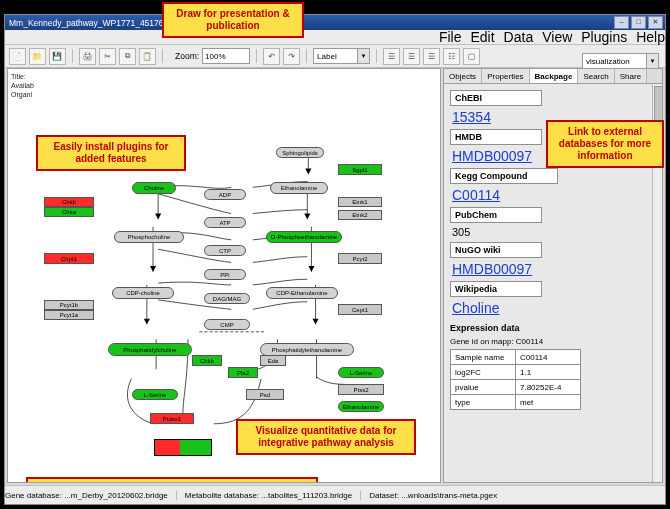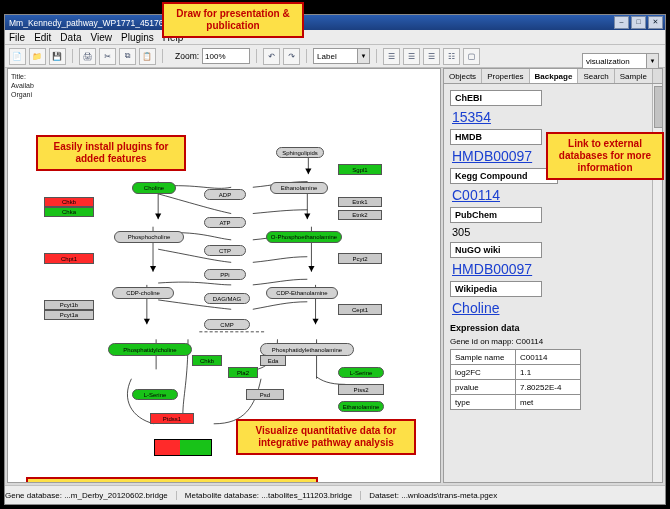--- a/index.html
+++ b/index.html
@@ -24,21 +24,21 @@
     background:linear-gradient(#2a5db0,#1b3f80);
     color:#fff;display:flex;align-items:center;
     font-size:8.5px;padding:0 2px;
   }
   .titlebar .ttl{flex:1;white-space:nowrap;overflow:hidden;text-overflow:ellipsis;padding-left:2px;}
   .winbtns{display:flex;gap:2px;}
   .winbtn{width:13px;height:11px;background:#cfd8e8;border:1px solid #7b8ca8;color:#123;
     font-size:7px;line-height:10px;text-align:center;}
   .menubar{
     height:14px;background:#ececec;border-bottom:1px solid #c0c0c0;
-    display:flex;align-items:center;padding-left:4px;gap:9px;font-size:10px;
+    display:flex;align-items:center;padding-left:4px;gap:9px;font-size:14px;justify-content:flex-end;
   }
   .toolbar{
     height:22px;background:#ececec;border-bottom:1px solid #bdbdbd;
     display:flex;align-items:center;padding-left:4px;gap:3px;
   }
   .tbtn{width:15px;height:15px;border:1px solid #b5b5b5;background:#f5f5f5;
     display:flex;align-items:center;justify-content:center;font-size:8px;color:#44506b;}
   .tsep{width:1px;height:14px;background:#bcbcbc;margin:0 3px;}
   .zoomlbl{font-size:8.5px;margin-left:6px;}
   .zoombox{width:44px;height:14px;border:1px solid #9a9a9a;background:#fff;font-size:8px;
@@ -314,21 +314,21 @@
 integrative pathway analysis</div>
       <div class="annot big" style="left:18px;top:408px;width:292px;">Share on Wikipathways.org</div>
     </div>
 
     <div class="sidebar">
       <div class="sbtabs">
         <span class="sbtab">Objects</span>
         <span class="sbtab">Properties</span>
         <span class="sbtab active">Backpage</span>
         <span class="sbtab">Search</span>
-        <span class="sbtab">Sample</span>
+        <span class="sbtab">Share</span>
       </div>
 
       <div class="sbbody">
         <div class="sect">ChEBI</div>
         <a class="lnk" href="#">15354</a>
 
         <div class="sect">HMDB</div>
         <a class="lnk" href="#">HMDB00097</a>
 
         <div class="sect" style="width:108px;">Kegg Compound</div>
@@ -376,15 +376,15 @@
 
   <div class="statusbar">
     <span class="seg">Gene database: ...m_Derby_20120602.bridge</span>
     <span class="seg">Metabolite database: ...tabolites_111203.bridge</span>
     <span>Dataset: ...wnloads\trans-meta.pgex</span>
   </div>
 </div>
 
 <div class="annot" style="left:162px;top:2px;width:142px;">Draw for presentation
 &amp; publication</div>
-<div class="annot" style="left:546px;top:132px;width:118px;">Link  to external
+<div class="annot" style="left:546px;top:120px;width:118px;">Link  to external
 databases  for
 more information</div>
 
 </body></html>

